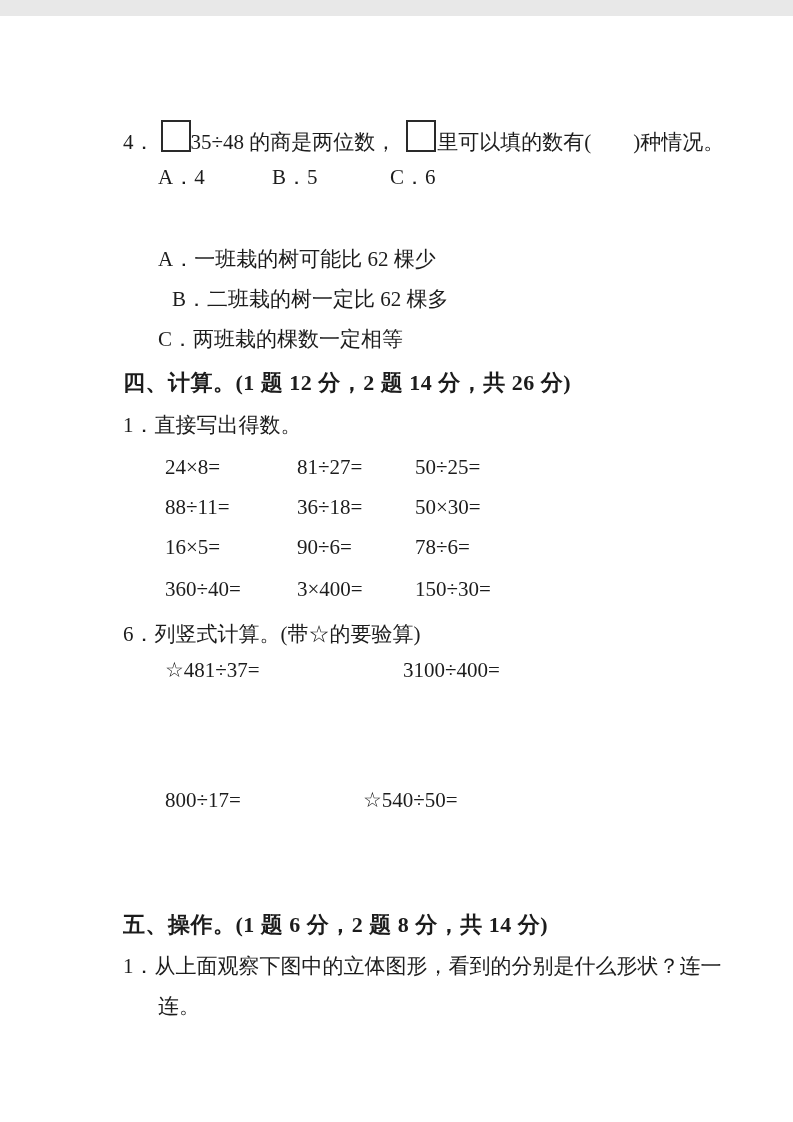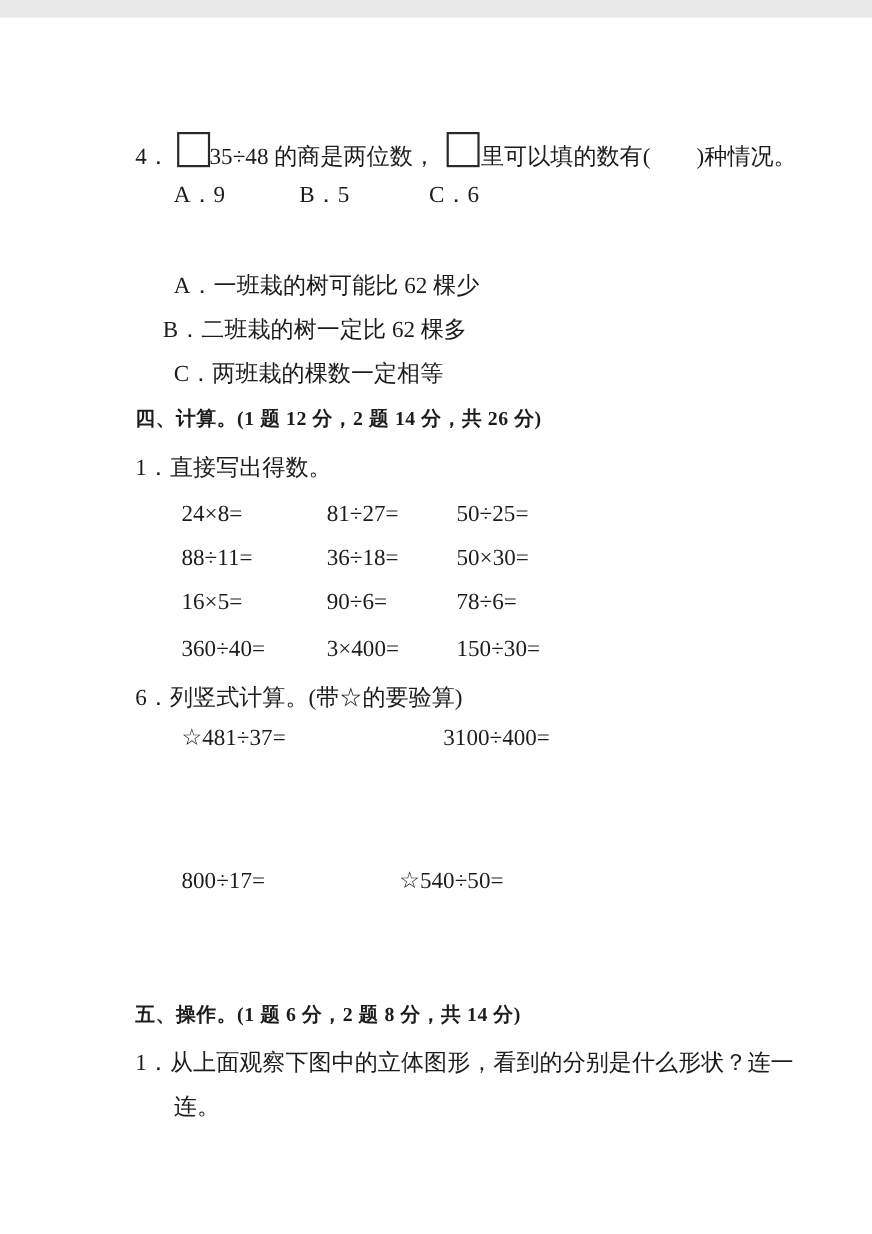--- a/index.html
+++ b/index.html
@@ -24,21 +24,21 @@
     display: inline-block;
     width: 26px;
     height: 28px;
     border: 2px solid #2a2a2a;
     vertical-align: -3px;
     margin-left: 6px;
   }
   .blank-box.second { margin-left: 10px; margin-right: 1px; }
   .section-title {
     font-weight: bold;
-    font-size: 18px;
+    font-size: 22px;
     letter-spacing: 0.5px;
   }
   .oral-row {
     display: grid;
     grid-template-columns: 132px 118px auto;
   }
   .vert-row {
     display: grid;
     grid-template-columns: 198px auto;
   }
@@ -48,26 +48,26 @@
 </style>
 </head>
 <body>
 
 <div class="page">
 
   <div class="abs" style="left:123px; top:104px; line-height:34px;">
     <span class="qnum">4．</span><span class="blank-box"></span><span>35÷48 的商是两位数，</span><span class="blank-box second"></span><span>里可以填的数有(　　)种情况。</span>
   </div>
 
-  <div class="abs opt-a" style="top:147px;">A．9</div>
+  <div class="abs opt-a" style="top:147px;">A．4</div>
   <div class="abs opt-b" style="top:147px;">B．5</div>
   <div class="abs opt-c" style="top:147px;">C．6</div>
 
   <div class="abs" style="left:158px; top:229px;">A．一班栽的树可能比 62 棵少</div>
-  <div class="abs" style="left:148px; top:269px;text-align:right;">B．二班栽的树一定比 62 棵多</div>
+  <div class="abs" style="left:172px; top:269px;text-align:right;">B．二班栽的树一定比 62 棵多</div>
   <div class="abs" style="left:158px; top:309px;">C．两班栽的棵数一定相等</div>
 
   <div class="abs section-title" style="left:123px; top:352px;">四、计算。(1 题 12 分，2 题 14 分，共 26 分)</div>
 
   <div class="abs" style="left:123px; top:395px;">1．直接写出得数。</div>
 
   <div class="abs oral-row" style="left:165px; top:439px; width:520px;">
     <span>24×8=</span>
     <span>81÷27=</span>
     <span>50÷25=</span>

